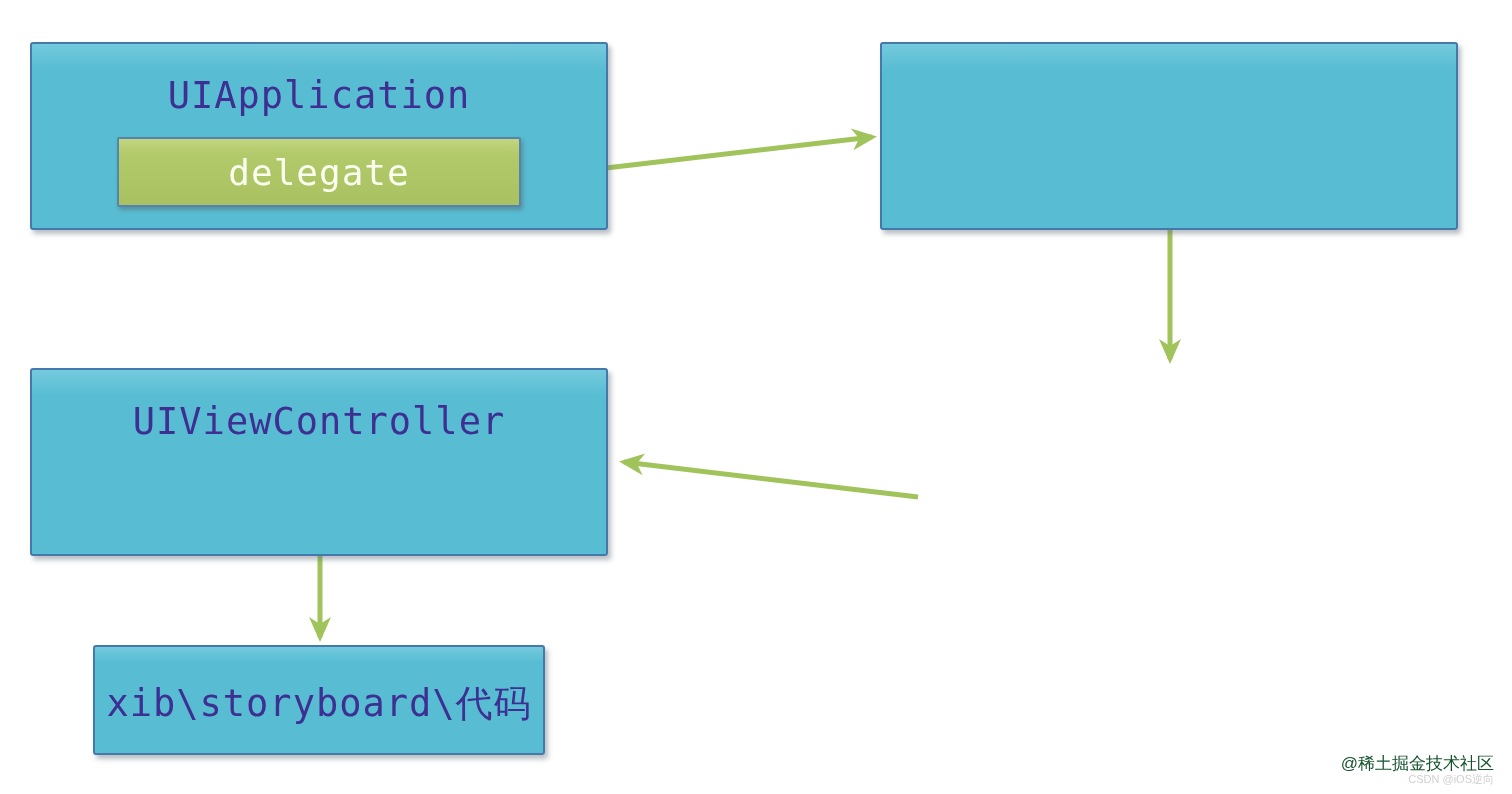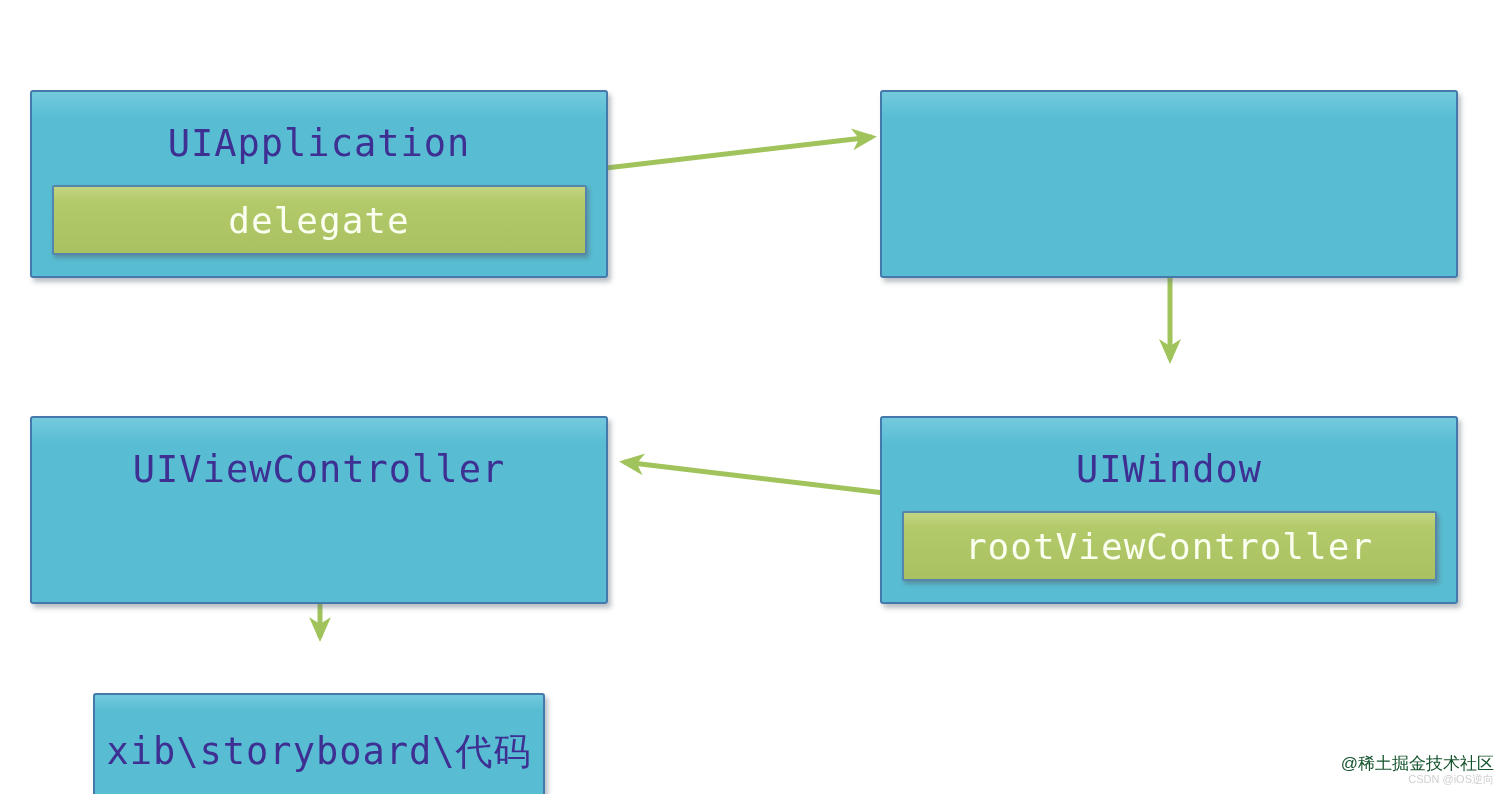--- a/index.html
+++ b/index.html
@@ -14,34 +14,33 @@
     position:absolute;left:0;top:0;width:1512px;height:794px;
     pointer-events:none;
   }
   .node{
     position:absolute;
     box-sizing:border-box;
     background:linear-gradient(180deg, var(--node-fill-top,#74cadd) 0%, var(--node-fill,#58bdd3) 14%, var(--node-fill,#58bdd3) 100%);
     border:2px solid var(--node-border,#4579ab);
     border-radius:3px;
     box-shadow:3px 4px 5px rgba(100,112,124,0.45);
-    margin-top:48px;
   }
   .node-title{
     height:93px;
     display:flex;align-items:center;justify-content:center;
     padding-top:10px;box-sizing:border-box;
     font-size:37px;
     letter-spacing:1px;
     color:var(--title-text,#3e2f93);
     white-space:pre;
   }
   .inner-box{
     box-sizing:border-box;
-    width:535px;height:70px;
+    width:404px;height:70px;
     margin:0 auto;
     background:linear-gradient(180deg, var(--inner-fill-top,#c2d580) 0%, var(--inner-fill,#b3ca6b) 22%, #a9c161 100%);
     border:2px solid var(--inner-border,#5584ad);
     border-radius:2px;
     box-shadow:2px 3px 4px rgba(90,100,110,0.5);
     display:flex;align-items:center;justify-content:center;
     font-size:36px;
     letter-spacing:1px;
     color:var(--inner-text,#fafff0);
     white-space:pre;
@@ -84,24 +83,20 @@
     <div class="inner-box">delegate</div>
   </div>
 
   <div class="node" style="left:880px;top:42px;width:578px;height:188px">
   </div>
 
   <div class="node" style="left:30px;top:368px;width:578px;height:188px">
     <div class="node-title">UIViewController</div>
   </div>
 
-  <div class="node" style="left:880px;top:368px;width:578px;height:188px">
-    <div class="node-title">UIWindow</div>
-    <div class="inner-box">rootViewController</div>
-  </div>
 
   <div class="node" style="left:93px;top:645px;width:452px;height:110px">
     <div class="node-title leaf-title">xib\storyboard\代码</div>
   </div>
 
   <div class="watermark">
     <div class="wm1">@稀土掘金技术社区</div>
     <div class="wm2">CSDN @iOS逆向</div>
   </div>
 

